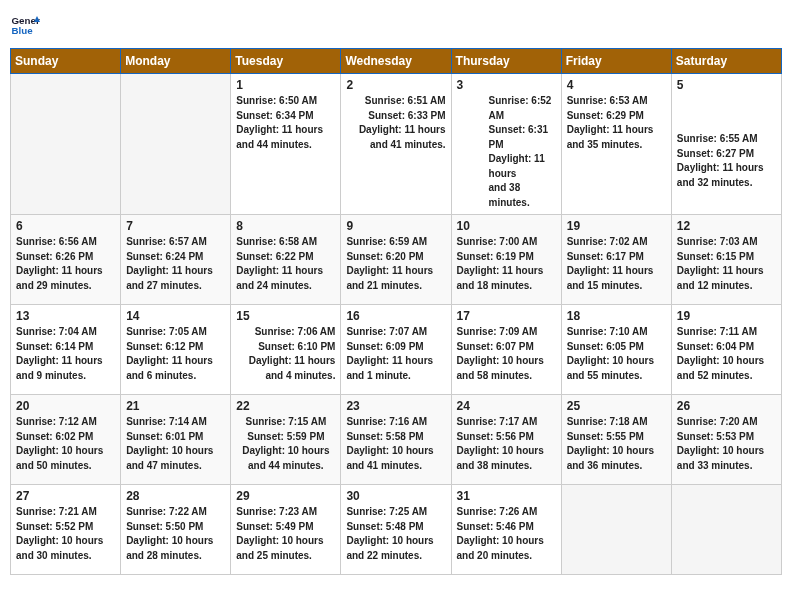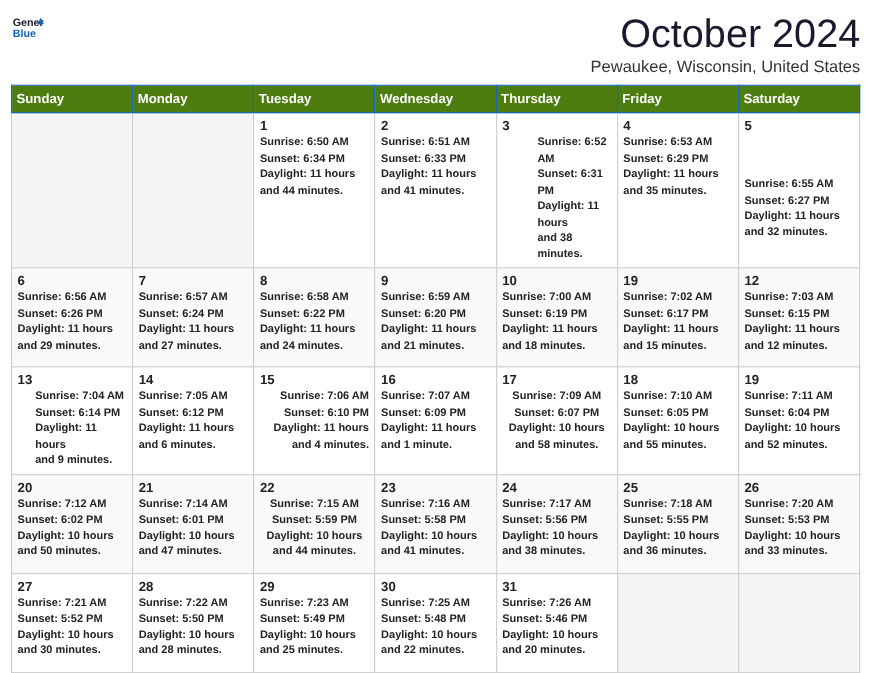--- a/index.html
+++ b/index.html
@@ -36,21 +36,21 @@
     .location {
       font-size: 15px;
       color: #333;
     }
     table {
       width: 100%;
       border-collapse: collapse;
       table-layout: fixed;
     }
     th {
-      background: #4d7c0f;
+      background: #a16207;
       color: #fff;
       font-size: 12px;
       padding: 5px 4px;
       text-align: left;
       font-weight: bold;
       border: 1px solid #1565c0;
     }
     td {
       border: 1px solid #ccc;
       vertical-align: top;
@@ -84,24 +84,20 @@
 </head>
 <body>
 
 <div class="header">
   <div class="logo">
     <svg class="logo-icon" viewBox="0 0 40 40">
       <text x="2" y="18" font-size="13" font-weight="bold" fill="#1a1a2e">General</text>
       <text x="2" y="32" font-size="13" font-weight="bold" fill="#1565c0">Blue</text>
       <polygon points="36,8 32,16 40,16" fill="#1565c0"></polygon>
     </svg>
-  </div>
-  <div class="title-block">
-    <div class="month-title">October 2024</div>
-    <div class="location">Pewaukee, Wisconsin, United States</div>
   </div>
 </div>
 
 <table>
   <thead>
     <tr>
     <th>Sunday</th>
         <th>Monday</th>
         <th>Tuesday</th>
         <th>Wednesday</th>
@@ -116,21 +112,21 @@
         <td class="empty"></td>
         <td>
           <div class="day-num">1</div>
           <div class="day-info" style="white-space: pre-line;">Sunrise: 6:50 AM
 Sunset: 6:34 PM
 Daylight: 11 hours
 and 44 minutes.</div>
         </td>
         <td>
           <div class="day-num">2</div>
-          <div class="day-info" style="white-space: pre-line;">Sunrise: 6:51 AM
+          <div class="day-info" style="white-space: pre-line; text-align: right;">Sunrise: 6:51 AM
 Sunset: 6:33 PM
 Daylight: 11 hours
 and 41 minutes.</div>
         </td>
         <td>
           <div class="day-num">3</div>
           <div class="day-info" style="white-space: pre-line; margin-left: 32px;">Sunrise: 6:52 AM
 Sunset: 6:31 PM
 Daylight: 11 hours
 and 38 minutes.</div>
@@ -197,21 +193,21 @@
           <div class="day-num">12</div>
           <div class="day-info" style="white-space: pre-line;">Sunrise: 7:03 AM
 Sunset: 6:15 PM
 Daylight: 11 hours
 and 12 minutes.</div>
         </td>
       </tr>
       <tr>
         <td>
           <div class="day-num">13</div>
-          <div class="day-info" style="white-space: pre-line; margin-left: 16px;">Sunrise: 7:04 AM
+          <div class="day-info" style="white-space: pre-line;">Sunrise: 7:04 AM
 Sunset: 6:14 PM
 Daylight: 11 hours
 and 9 minutes.</div>
         </td>
         <td>
           <div class="day-num">14</div>
           <div class="day-info" style="white-space: pre-line;">Sunrise: 7:05 AM
 Sunset: 6:12 PM
 Daylight: 11 hours
 and 6 minutes.</div>
@@ -225,21 +221,21 @@
         </td>
         <td>
           <div class="day-num">16</div>
           <div class="day-info" style="white-space: pre-line;">Sunrise: 7:07 AM
 Sunset: 6:09 PM
 Daylight: 11 hours
 and 1 minute.</div>
         </td>
         <td>
           <div class="day-num">17</div>
-          <div class="day-info" style="white-space: pre-line; text-align: center;">Sunrise: 7:09 AM
+          <div class="day-info" style="white-space: pre-line;">Sunrise: 7:09 AM
 Sunset: 6:07 PM
 Daylight: 10 hours
 and 58 minutes.</div>
         </td>
         <td>
           <div class="day-num">18</div>
           <div class="day-info" style="white-space: pre-line;">Sunrise: 7:10 AM
 Sunset: 6:05 PM
 Daylight: 10 hours
 and 55 minutes.</div>

